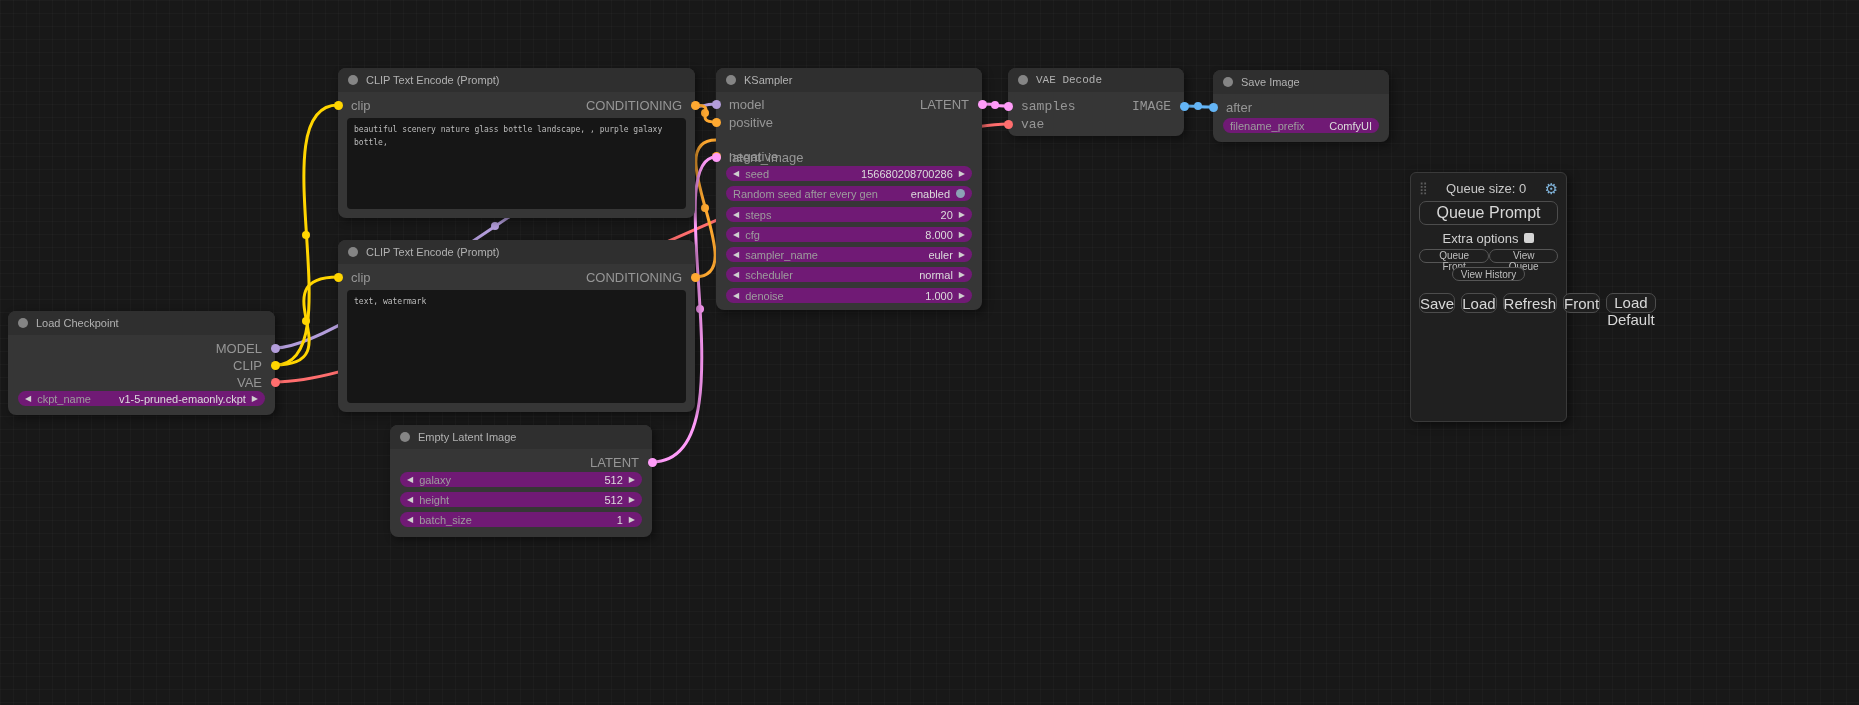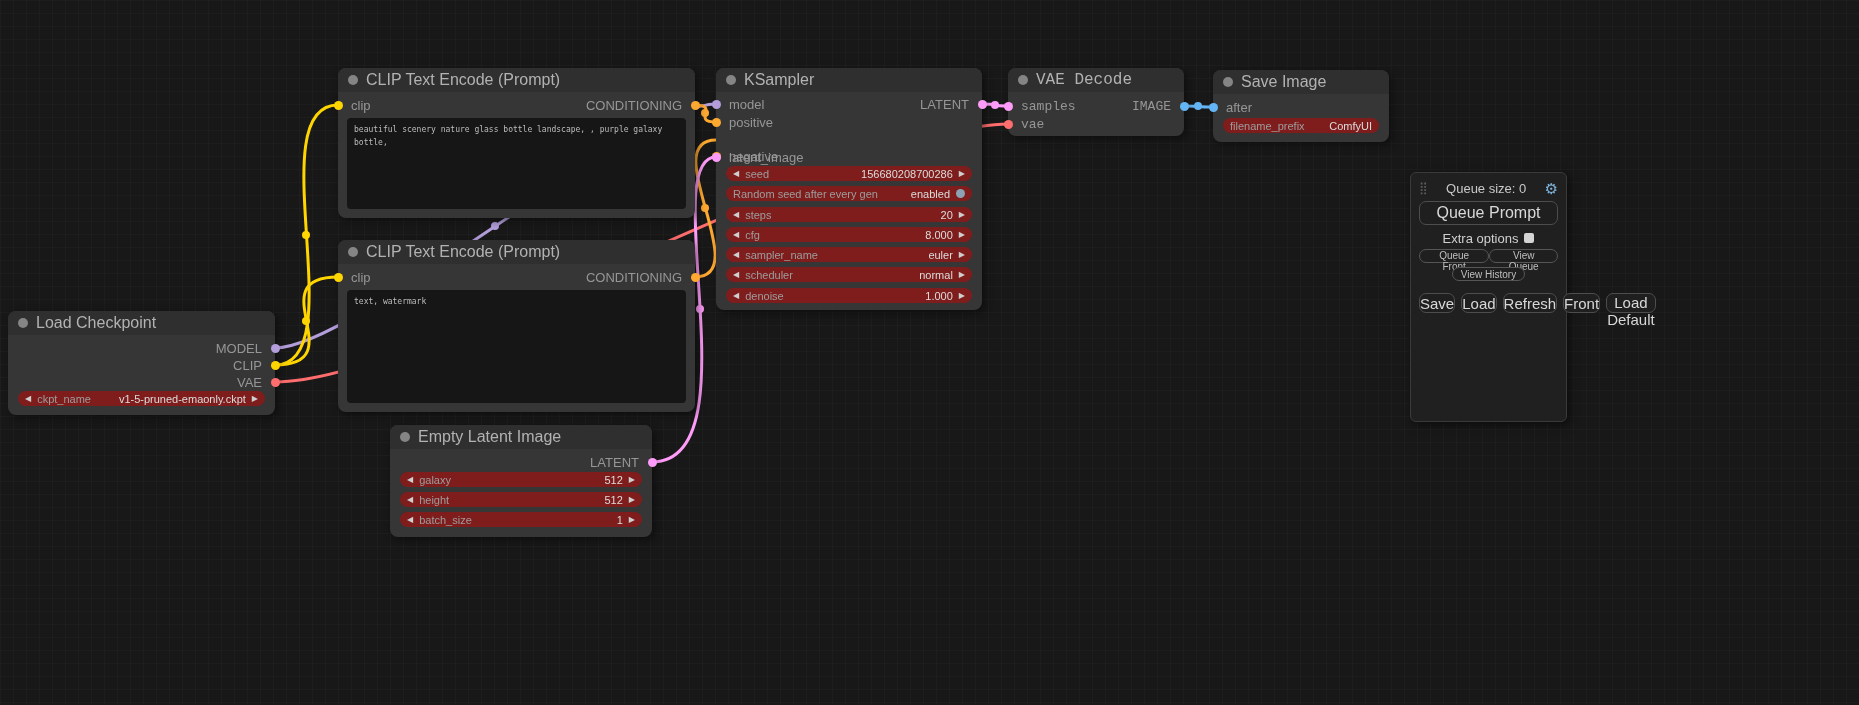--- a/index.html
+++ b/index.html
@@ -20,32 +20,32 @@
   .node {
     position:absolute; background:#363636; border-radius:8px;
     box-shadow:3px 3px 9px rgba(0,0,0,0.45); z-index:2;
   }
   .node-header {
     position:absolute; left:0; right:0; top:0; height:24px;
     background:#2f2f2f; border-radius:8px 8px 0 0;
     display:flex; align-items:center; gap:8px; padding:0 10px;
   }
   .title-dot { width:10px; height:10px; border-radius:50%; background:#858585; flex:none; }
-  .node-title { font-size:16px; color:#b2b2b2; white-space:nowrap; }
+  .node-title { font-size:11px; color:#b2b2b2; white-space:nowrap; }
 
   .port { position:absolute; height:16px; display:flex; align-items:center; gap:7px; font-size:13px; color:#969696; }
   .port.in  { left:0; padding-left:13px; }
   .port.out { right:0; padding-right:13px; flex-direction:row-reverse;align-items:center; }
   .port-dot { position:absolute; width:9px; height:9px; border-radius:50%; top:3.5px; background:#888; }
   .port.in  .port-dot { left:-4.5px; }
   .port.out .port-dot { right:-4.5px; }
 
   .widget {
     position:absolute; left:10px; right:10px; height:15px;
-    background:#7f1d1d; border-radius:8px;
+    background:#701a75; border-radius:8px;
     display:flex; align-items:center; gap:6px; padding:0 7px;
     font-size:11px;
   }
   .widget .arrow { font-size:8px; color:#cfcfcf; line-height:1; flex:none; }
   .widget .wlabel { color:#9d9d9d; white-space:nowrap; }
   .widget .wvalue { margin-left:auto; color:#dcdcdc; white-space:nowrap; }
   .toggle-dot { width:9px; height:9px; border-radius:50%; flex:none; background:#8ca3b5; }
 
   .prompt-box {
     position:absolute; left:9px; right:9px;

